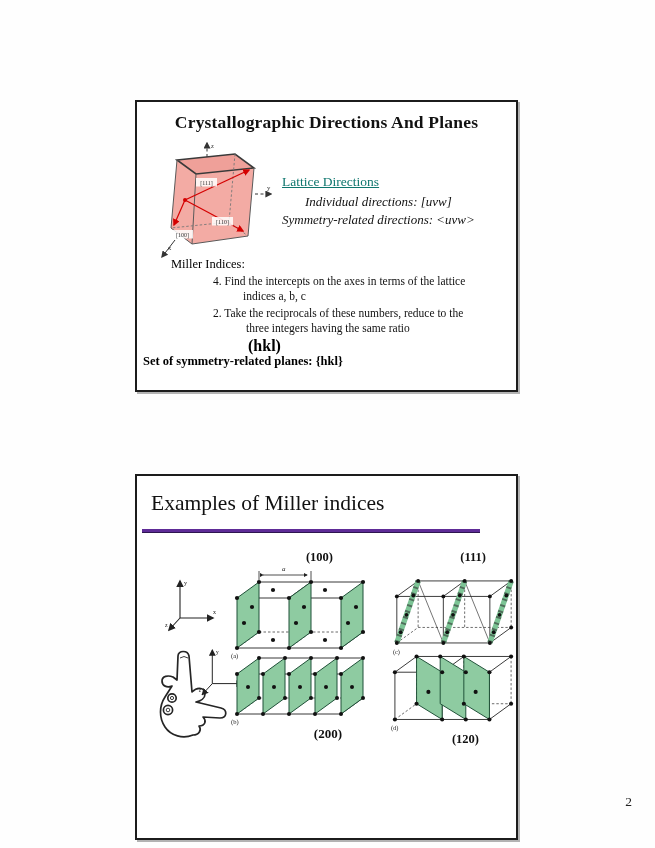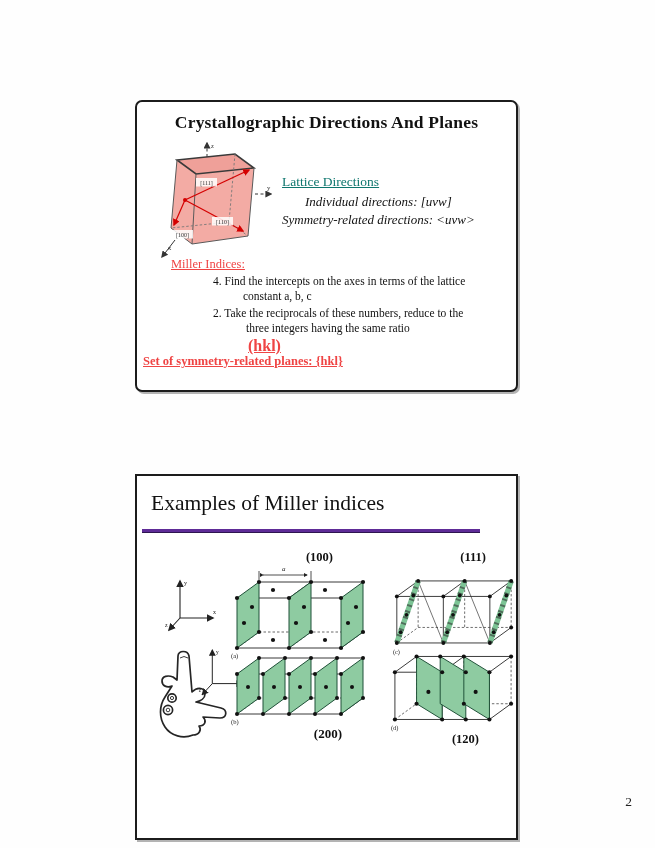--- a/index.html
+++ b/index.html
@@ -1,27 +1,27 @@
 <!DOCTYPE html>
 <html><head>
 <meta charset="utf-8">
 <style>
   html,body{margin:0;padding:0;background:#e8e8e8;}
   #page{position:relative;width:655px;height:848px;background:#fefefe;overflow:hidden;
         font-family:"Liberation Serif","DejaVu Serif",serif;color:#111;}
   .slide{position:absolute;left:135px;width:383px;background:#fff;border:2px solid #1c1c1c;
          box-shadow:2px 2px 0 #b3b3b3;box-sizing:border-box;}
-  #slide1{top:100px;height:292px;border-radius:7px;}
+  #slide1{top:100px;height:292px;}
   #slide2{top:474px;height:366px;}
   .abs{position:absolute;white-space:nowrap;}
   .s1-title{top:10px;left:0;right:0;text-align:center;font-weight:bold;font-size:17.5px;letter-spacing:.2px;}
   .lattice{left:145px;top:72px;font-size:13px;}
   .lattice .head{color:#0f766e;text-decoration:underline;font-size:13.5px;margin-bottom:3px;}
   .lattice .it{font-style:italic;line-height:17.5px;font-size:13px;text-align:center;}
-  .red{color:#ef4444;text-decoration:underline;}
+  .red{color:#000000;}
   .bold{font-weight:bold;}
   .body-txt{font-size:11.5px;}
   .s2-title{left:14px;top:15px;font-size:21.5px;}
   .rule{left:5px;top:53px;width:338px;height:3px;background:#5e2b97;border-bottom:1px solid #2e1650;}
   .figlabel{font-weight:bold;font-size:12.5px;text-align:right;width:72px;}
   .pagenum{position:absolute;left:608px;top:794px;width:24px;text-align:right;font-size:13.5px;color:#222;}
   svg{position:absolute;overflow:visible;}
   svg text{font-family:"Liberation Serif","DejaVu Serif",serif;}
 </style>
 </head>
@@ -86,21 +86,21 @@
     </svg>
 
     <div class="abs lattice">
       <div class="head">Lattice Directions</div>
       <div class="it">Individual directions: [uvw]</div>
       <div class="it">Symmetry-related directions: &lt;uvw&gt;</div>
     </div>
 
     <div class="abs red" style="left:34px;top:155px;font-size:12.5px">Miller Indices:</div>
     <div class="abs body-txt" style="left:76px;top:173px">4. Find the intercepts on the axes in terms of the lattice</div>
-    <div class="abs body-txt" style="left:106px;top:188px">constant a, b, c</div>
+    <div class="abs body-txt" style="left:106px;top:188px">indices a, b, c</div>
     <div class="abs body-txt" style="left:76px;top:205px">2. Take the reciprocals of these numbers, reduce to the</div>
     <div class="abs body-txt" style="left:109px;top:220px">three integers having the same ratio</div>
     <div class="abs red bold" style="left:111px;top:235px;font-size:16px">(hkl)</div>
     <div class="abs red bold" style="left:6px;top:252px;font-size:12.5px">Set of symmetry-related planes: {hkl}</div>
   </div>
 
   <div class="slide" id="slide2">
     <div class="abs s2-title">Examples of Miller indices</div>
     <div class="abs rule"></div>
 

